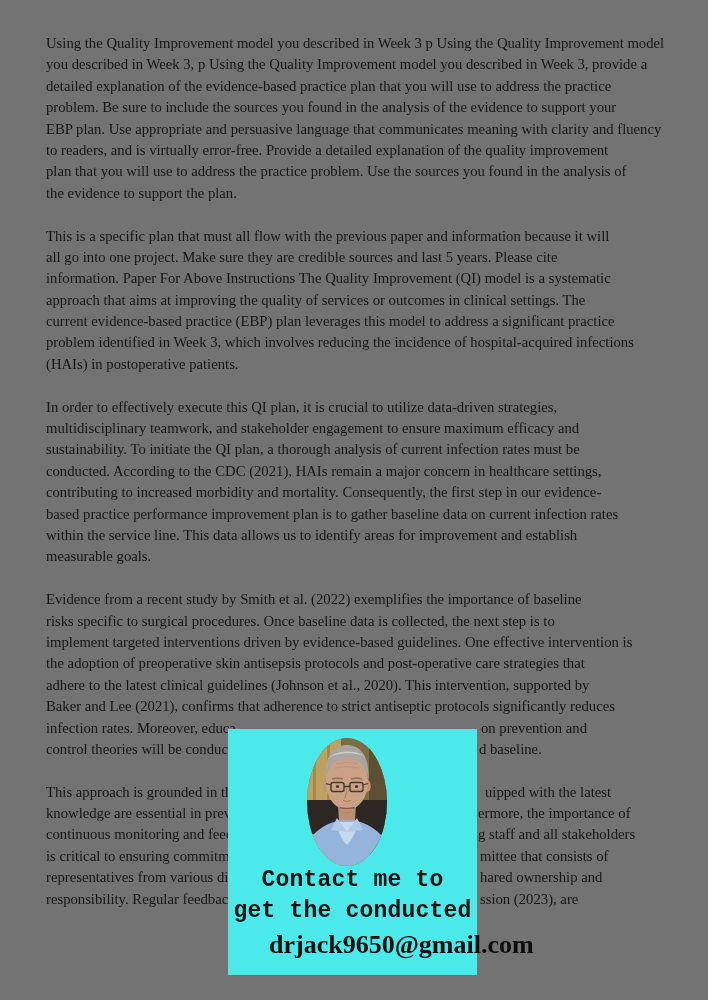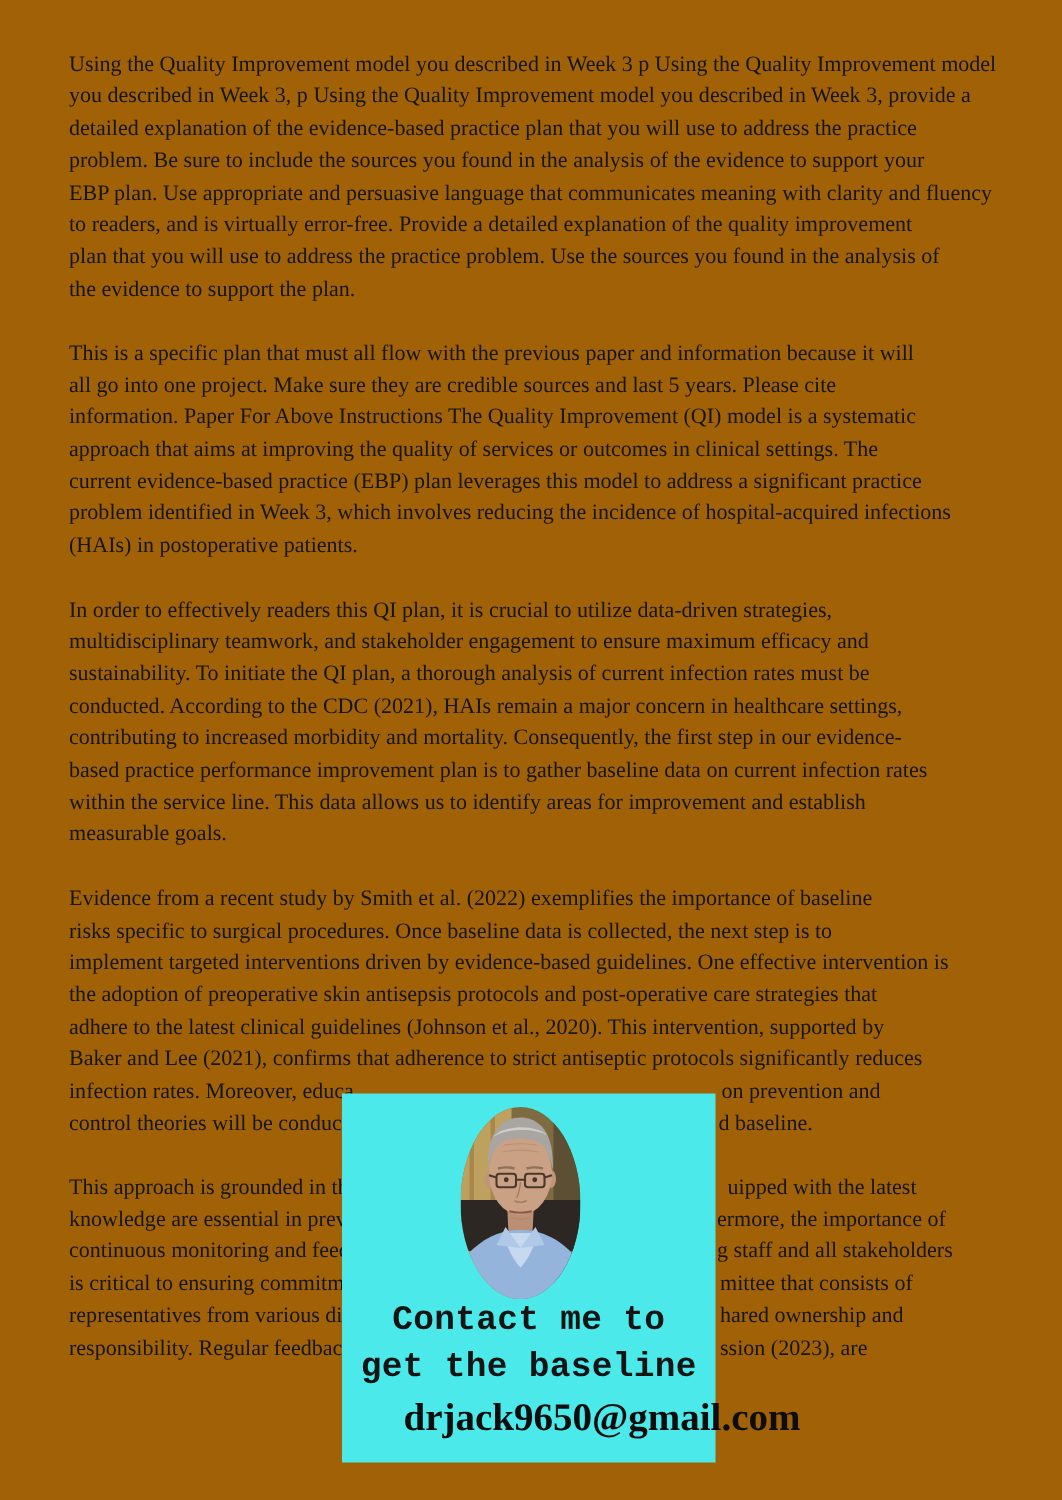--- a/index.html
+++ b/index.html
@@ -1,20 +1,20 @@
 <!DOCTYPE html>
 <html><head>
 <meta charset="utf-8">
 <style>
   html, body { margin: 0; padding: 0; background: #ffffff; }
   .page {
     position: relative;
     width: 708px;
     height: 1000px;
-    background: #a16207;
+    background: #737373;
     overflow: hidden;
     font-family: "Liberation Serif", serif;
   }
   .doc {
     position: absolute;
     left: 46px;
     top: 33px;
     width: 618px;
     font-size: 14.7px;
     line-height: 21.4px;
@@ -97,21 +97,21 @@
       <div class="ln">This is a specific plan that must all flow with the previous paper and information because it will</div>
       <div class="ln">all go into one project. Make sure they are credible sources and last 5 years. Please cite</div>
       <div class="ln">information. Paper For Above Instructions The Quality Improvement (QI) model is a systematic</div>
       <div class="ln">approach that aims at improving the quality of services or outcomes in clinical settings. The</div>
       <div class="ln">current evidence-based practice (EBP) plan leverages this model to address a significant practice</div>
       <div class="ln">problem identified in Week 3, which involves reducing the incidence of hospital-acquired infections</div>
       <div class="ln">(HAIs) in postoperative patients.</div>
     </div>
 
     <div class="para">
-      <div class="ln">In order to effectively readers this QI plan, it is crucial to utilize data-driven strategies,</div>
+      <div class="ln">In order to effectively execute this QI plan, it is crucial to utilize data-driven strategies,</div>
       <div class="ln">multidisciplinary teamwork, and stakeholder engagement to ensure maximum efficacy and</div>
       <div class="ln">sustainability. To initiate the QI plan, a thorough analysis of current infection rates must be</div>
       <div class="ln">conducted. According to the CDC (2021), HAIs remain a major concern in healthcare settings,</div>
       <div class="ln">contributing to increased morbidity and mortality. Consequently, the first step in our evidence-</div>
       <div class="ln">based practice performance improvement plan is to gather baseline data on current infection rates</div>
       <div class="ln">within the service line. This data allows us to identify areas for improvement and establish</div>
       <div class="ln">measurable goals.</div>
     </div>
 
     <div class="para">
@@ -186,18 +186,18 @@
         <path d="M37,48.5 L43,48.5 M24,47 L19,45.5 M56,47 L61,45.5" stroke="#463a2d" stroke-width="1.3" fill="none"></path>
         <circle cx="30.5" cy="48.5" r="1.6" fill="#42342a"></circle>
         <circle cx="49.5" cy="48.5" r="1.6" fill="#42342a"></circle>
         <path d="M40,50 C39.4,55 38.8,58 37.5,60.5 M36,62.5 Q40,64.5 44,62.5" stroke="#a87a5f" stroke-width="1" fill="none"></path>
         <path d="M32.5,69.5 Q40,71.5 47.5,69.5" stroke="#8c5a49" stroke-width="1.4" fill="none"></path>
         <path d="M34,74 Q40,75.5 46,74" stroke="#b08265" stroke-width="0.8" fill="none" opacity="0.7"></path>
       </svg>
     </div>
     <div class="headline">
       <div>Contact me to</div>
-      <div>get the baseline</div>
+      <div>get the conducted</div>
     </div>
     <div class="email">drjack9650@gmail.com</div>
   </div>
 
 </div>
 
 </body></html>

